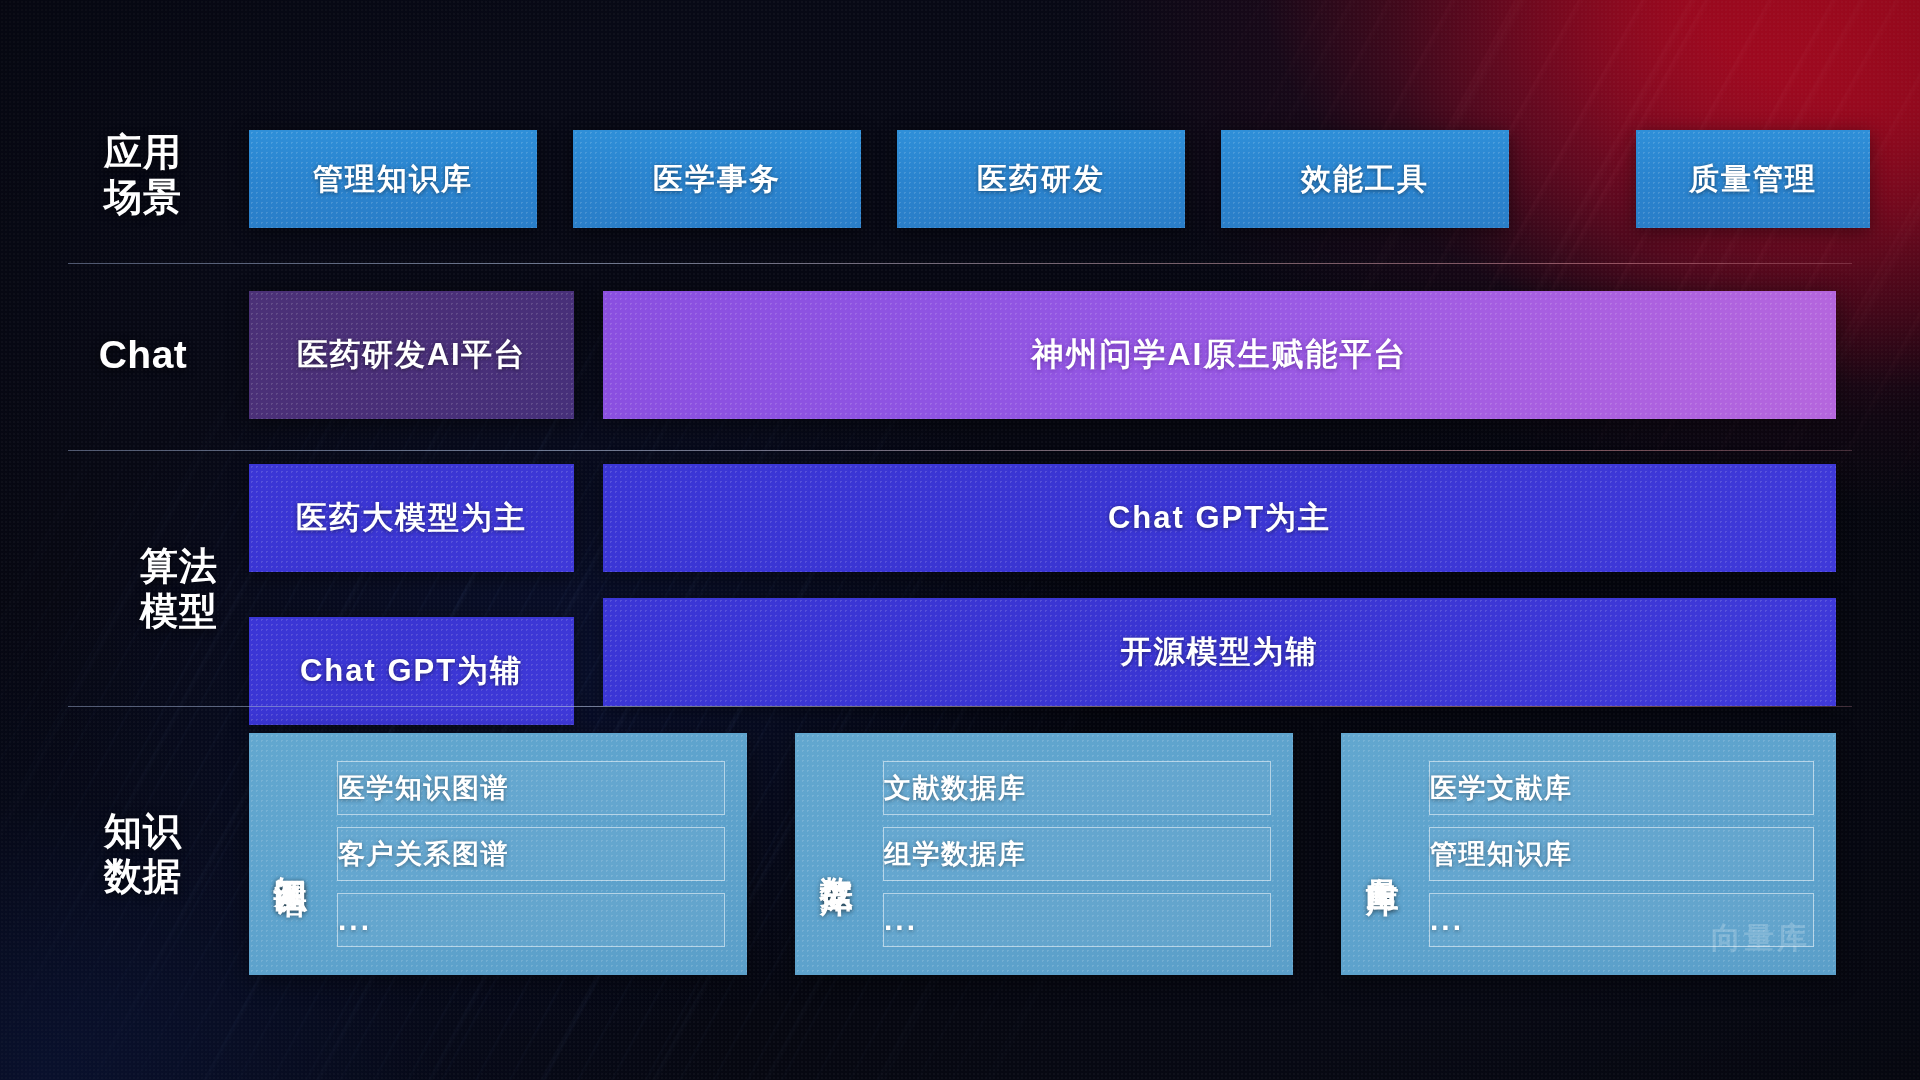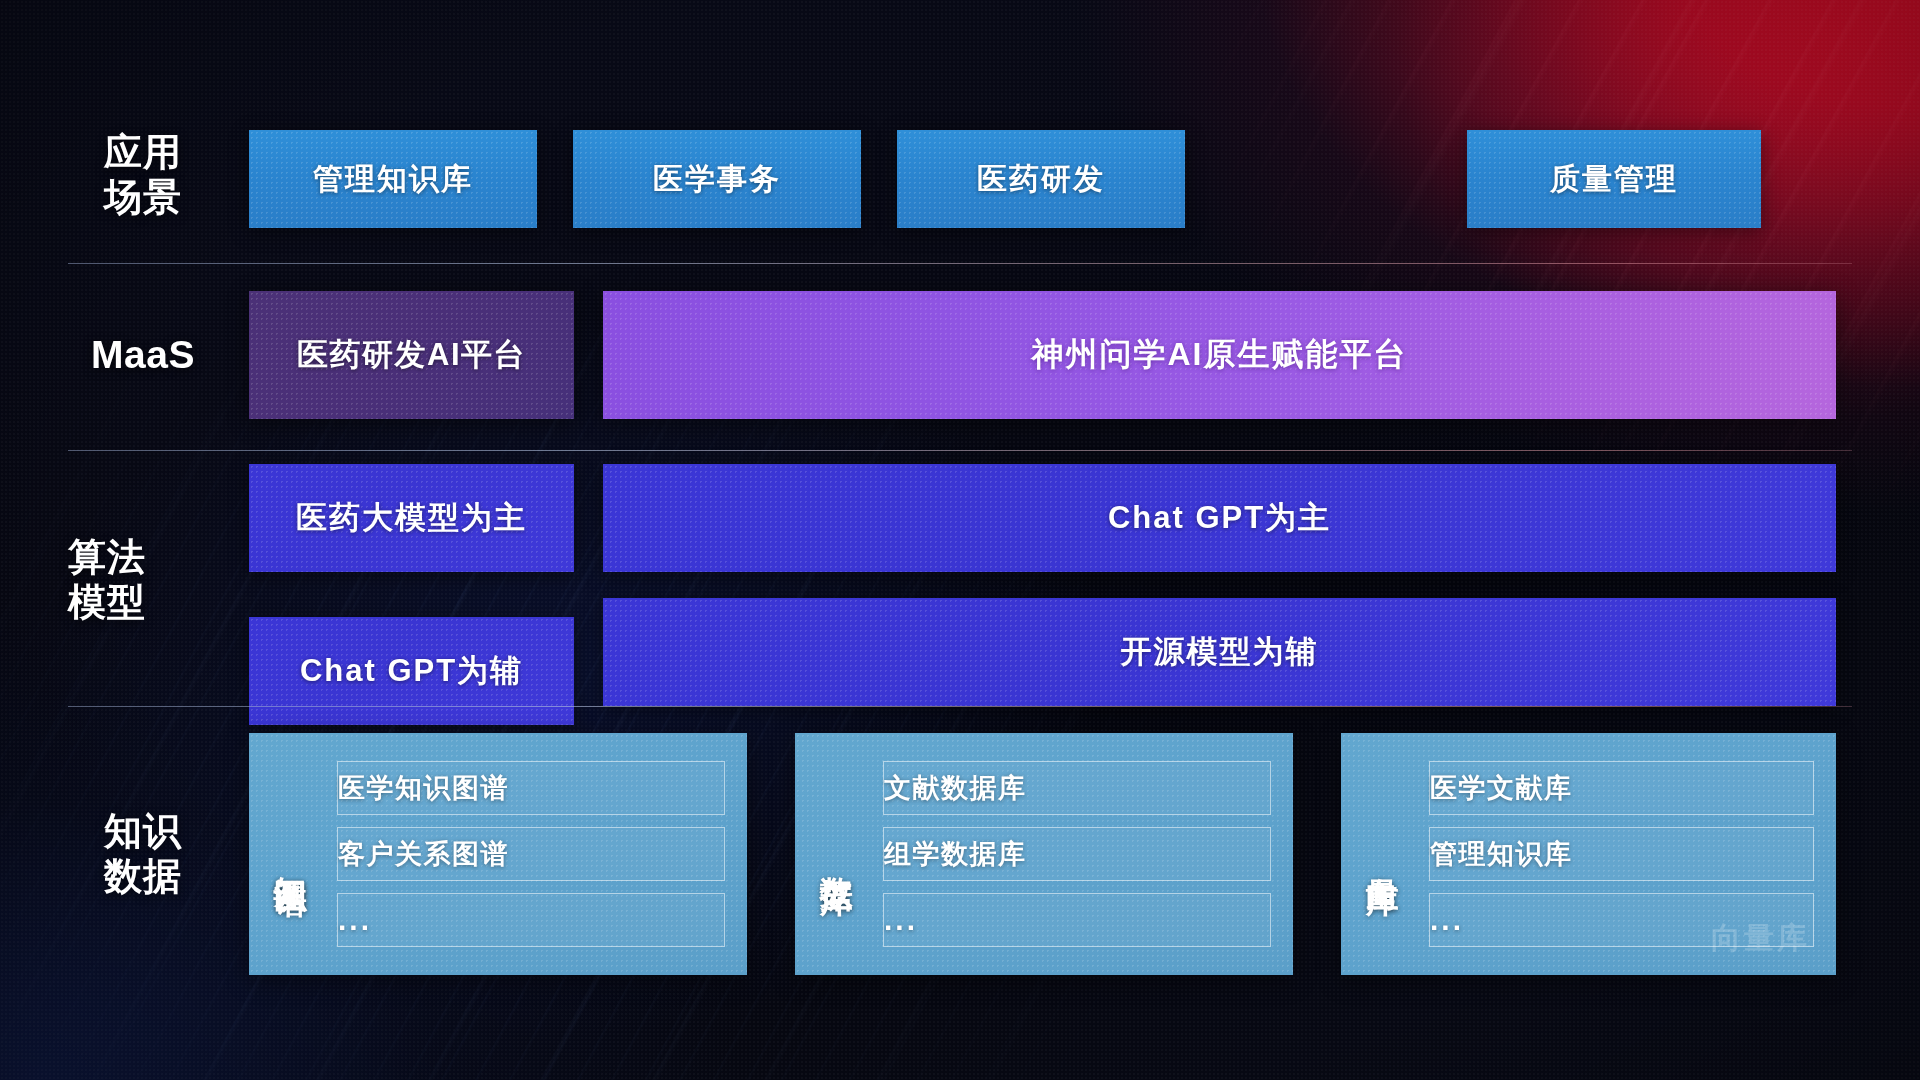--- a/index.html
+++ b/index.html
@@ -130,46 +130,50 @@
         <span>管理知识库</span>
       </div>
       <div class="scn" style="left:573px;width:288px;">
         <div class="dots"></div>
         <span>医学事务</span>
       </div>
       <div class="scn" style="left:897px;width:288px;">
         <div class="dots"></div>
         <span>医药研发</span>
       </div>
-      <div class="scn" style="left:1467px;width:294px;">
+      <div class="scn" style="left:1221px;width:288px;">
+        <div class="dots"></div>
+        <span>效能工具</span>
+      </div>
+      <div class="scn" style="left:1636px;width:234px;">
         <div class="dots"></div>
         <span>质量管理</span>
       </div>
     </div>
 
     <div class="divider" style="top:263px;"></div>
 
     <div class="row" style="top:291px;height:128px;">
-      <div class="rail lat" style="top:0;height:128px;display:flex;align-items:center;justify-content:center;">MaaS</div>
+      <div class="rail lat" style="top:0;height:128px;display:flex;align-items:center;justify-content:center;">Chat</div>
 
       <div class="maas-left">
         <div class="dots"></div>
         <span>医药研发AI平台</span>
       </div>
 
       <div class="maas-right">
         <div class="dots"></div>
         <span>神州问学AI原生赋能平台</span>
       </div>
     </div>
 
     <div class="divider" style="top:450px;"></div>
 
     <div class="row" style="top:464px;height:232px;">
-      <div class="rail" style="top:0;height:232px;display:flex;flex-direction:column;align-items:flex-start;justify-content:center;">
+      <div class="rail" style="top:9px;height:232px;display:flex;flex-direction:column;align-items:flex-end;justify-content:center;">
         <div>算法</div>
         <div>模型</div>
       </div>
 
       <div class="algo-cell" style="left:249px;top:0;width:325px;height:108px;">
         <div class="dots"></div>
         <span>医药大模型为主</span>
       </div>
       <div class="algo-cell" style="left:603px;top:0;width:1233px;height:108px;">
         <div class="dots"></div>

